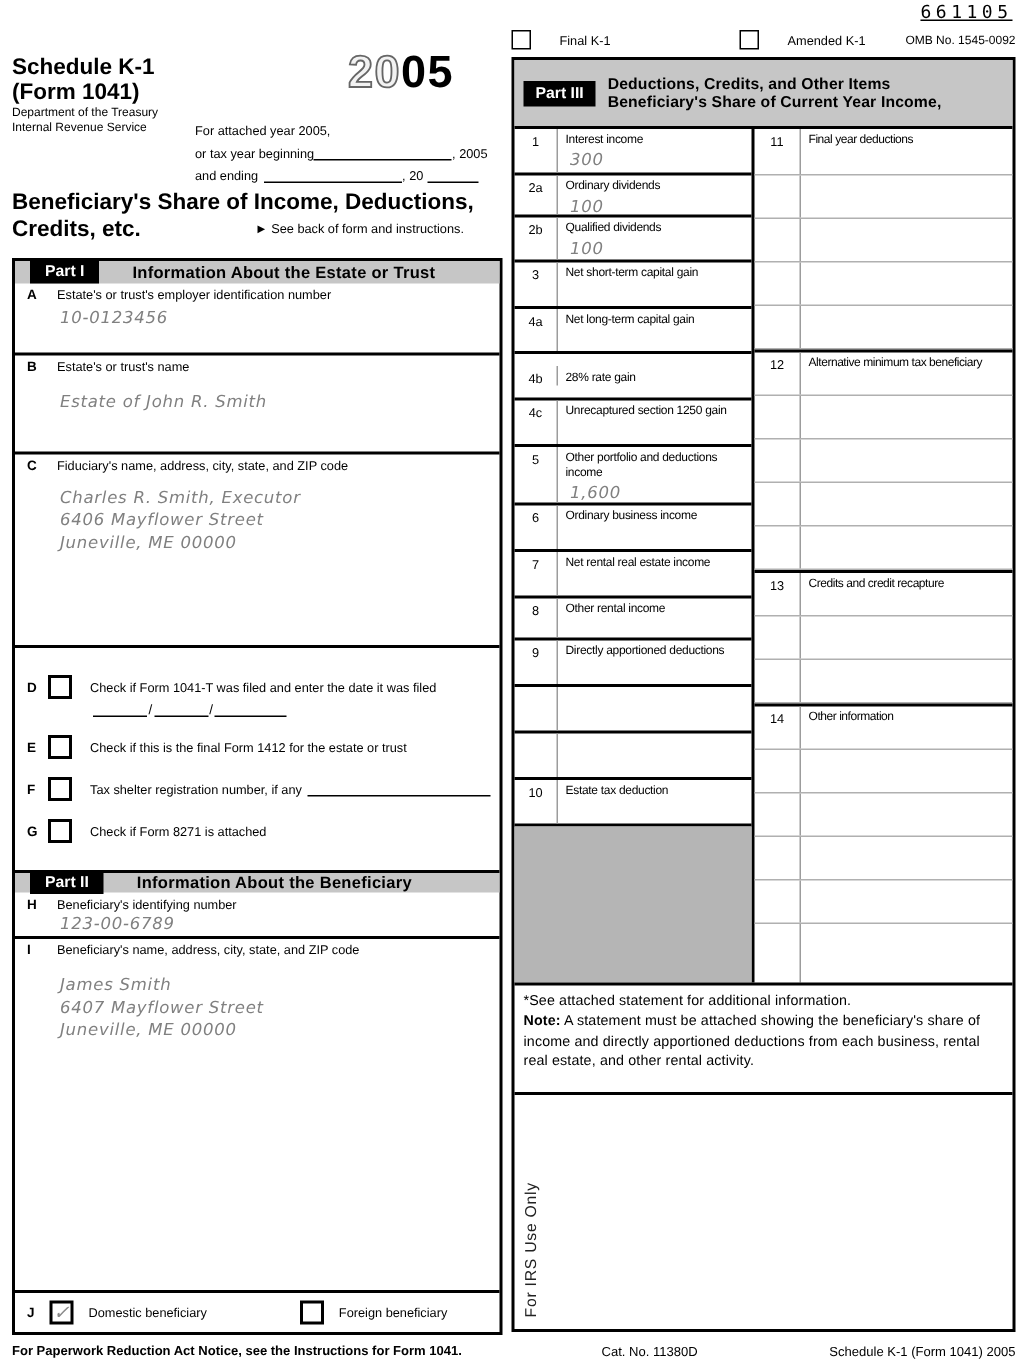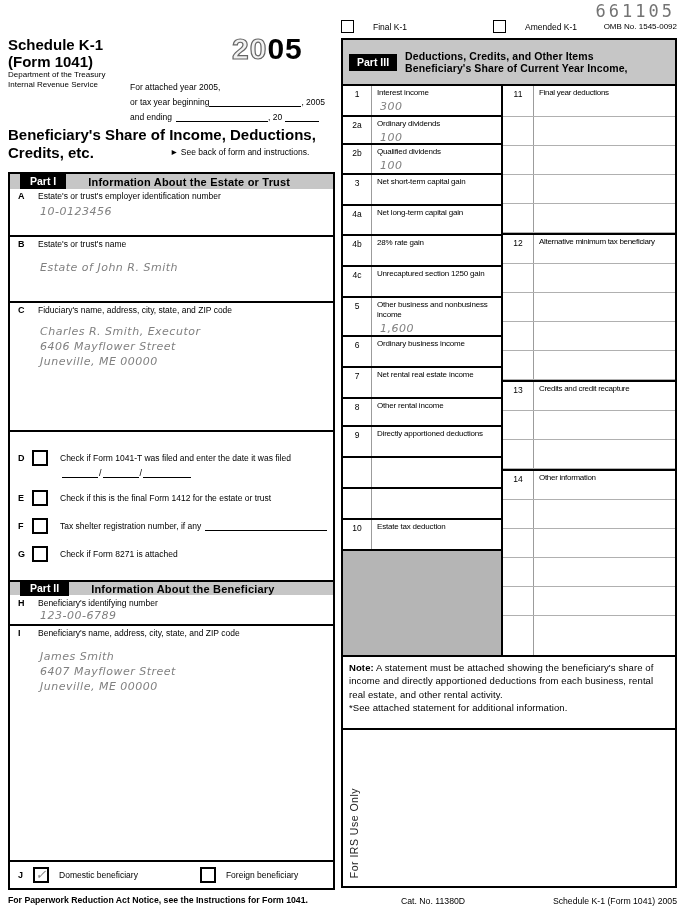--- a/index.html
+++ b/index.html
@@ -8,21 +8,21 @@
     width:683px; height:911px; position:relative;
     font-family:"Liberation Sans", sans-serif; color:#000;
     -webkit-font-smoothing:antialiased;
   }
   .page { position:absolute; inset:0; }
 
   
   .serial {
     position:absolute; top:1px; right:8px;
     font-family:"DejaVu Sans Mono", monospace;
-    font-size:17px; letter-spacing:3px; color:#737373;
+    font-size:12px; letter-spacing:3px; color:#000000;text-decoration:underline;
   }
 
   
   .left-panel { position:absolute; left:8px; top:0; width:331px; height:911px; }
   .lp-header { position:relative; height:172px; }
   .sched-title { position:absolute; left:0; top:36px; font-size:15px; font-weight:bold; line-height:1.15; }
   .dept { position:absolute; left:0; top:70px; font-size:8px; line-height:1.2; }
   .year { position:absolute; left:224px; top:32px; font-size:30px; font-weight:bold; letter-spacing:1px; }
   .year .y-light { color:#f2f2f2; -webkit-text-stroke:1.2px #666; }
   .cal { position:absolute; left:122px; top:83px; font-size:8.5px; line-height:1.0; width:209px; }
@@ -304,36 +304,36 @@
               <div class="mlabel">
                 <div>Net short-term capital gain</div>
               </div>
             </div>
             <div class="mrow" style="height: 30px;">
               <div class="mnum">4a</div>
               <div class="mlabel">
                 <div>Net long-term capital gain</div>
               </div>
             </div>
-            <div class="mrow" style="height: 31px;">
+            <div class="mrow" style="height: 31px; align-items: center;">
               <div class="mnum">4b</div>
               <div class="mlabel">
                 <div>28% rate gain</div>
               </div>
             </div>
             <div class="mrow" style="height: 31px;">
               <div class="mnum">4c</div>
               <div class="mlabel">
                 <div>Unrecaptured section 1250 gain</div>
               </div>
             </div>
             <div class="mrow" style="height: 39px;">
               <div class="mnum">5</div>
               <div class="mlabel">
-                <div>Other business and nonbusiness income</div>
+                <div>Other portfolio and deductions income</div>
                 <div class="hand mval">1,600</div>
               </div>
             </div>
             <div class="mrow" style="height: 31px;">
               <div class="mnum">6</div>
               <div class="mlabel">
                 <div>Ordinary business income</div>
               </div>
             </div>
             <div class="mrow" style="height: 31px;">
@@ -448,22 +448,22 @@
               <div class="rlabel"></div>
             </div>
             <div class="rrow grow">
               <div class="rnum"></div>
               <div class="rlabel"></div>
             </div>
           </div>
       </div>
 
       <div class="note-area">
+        <div>*See attached statement for additional information.</div>
         <div><b>Note:</b><span> A statement must be attached showing the beneficiary's share of income and directly apportioned deductions from each business, rental real estate, and other rental activity.</span></div>
-        <div>*See attached statement for additional information.</div>
       </div>
 
       <div class="irs-box">
         <span class="irs-vert">For IRS Use Only</span>
       </div>
     </div>
 
     <div class="rp-footer">
       <span class="cat-no">Cat. No. 11380D</span>
       <span class="sched-id">Schedule K-1 (Form 1041) 2005</span>

